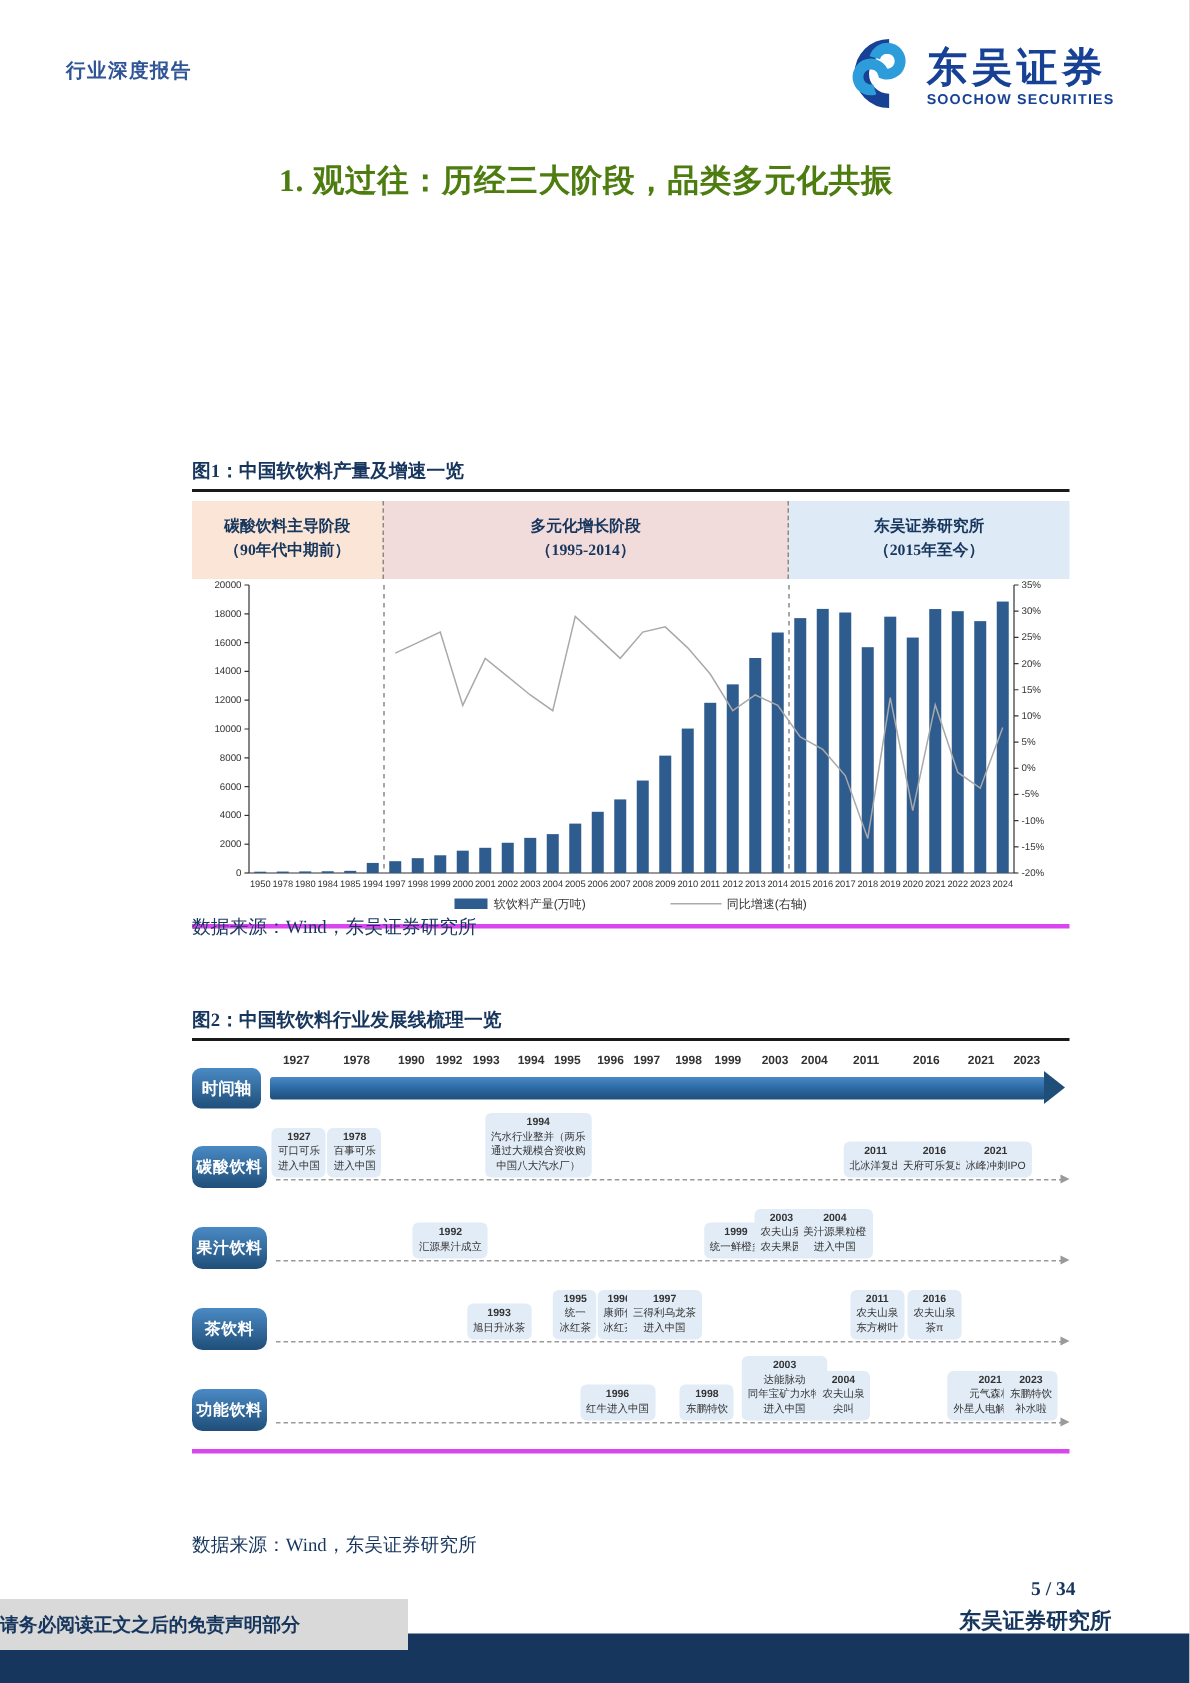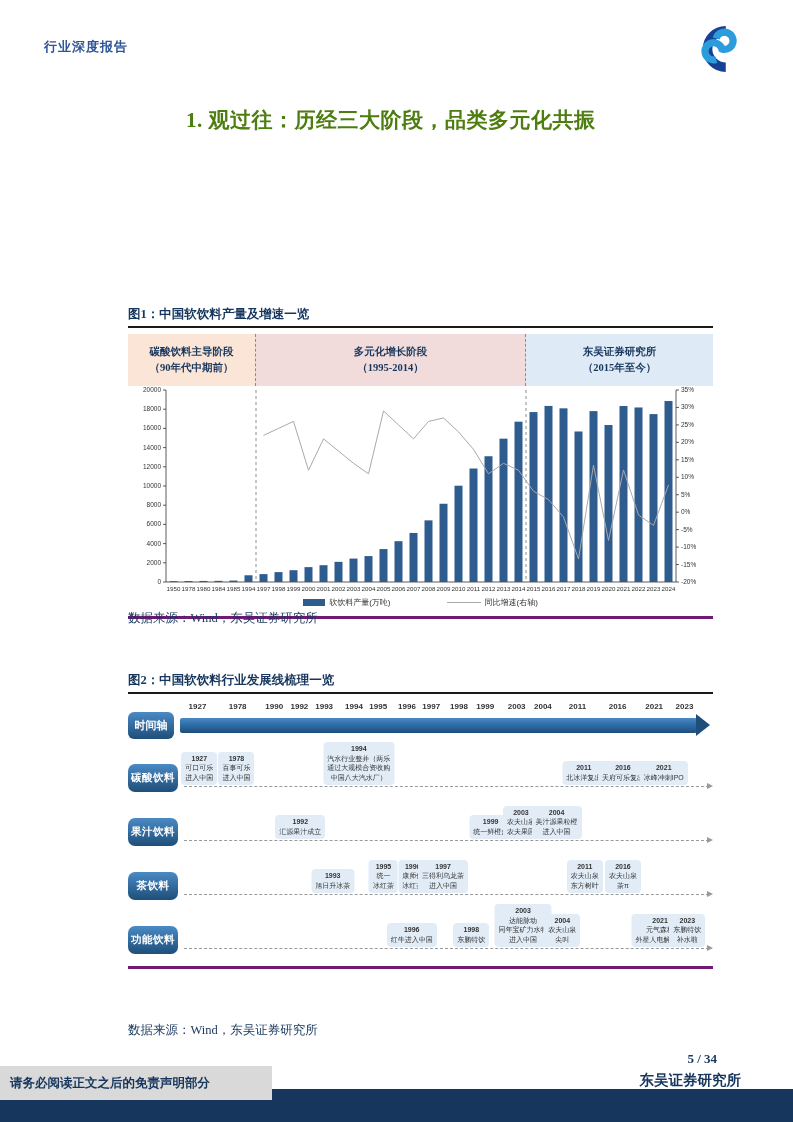--- a/index.html
+++ b/index.html
@@ -12,21 +12,21 @@
   .logo-text { display:flex; flex-direction:column; align-items:flex-start; }
   .brand-cn { font-size:27px; font-weight:bold; color:#164194; letter-spacing:3px; line-height:1.1; }
   .brand-en { font-size:9.5px; font-weight:bold; color:#164194; letter-spacing:0.8px; font-family:"Liberation Sans",sans-serif; }
 
   
   .sec-title { position:absolute; left:186px; top:106px; font-size:21px; font-weight:bold; color:#4d7c0f; letter-spacing:0.5px; }
   .para { position:absolute; left:130px; top:150px; width:534px; font-size:13.8px; line-height:26px; color:#17365D; text-align:justify; text-indent:2em; }
   .para .ul { text-decoration:underline; text-underline-offset:3px; }
 
   
-  .figure { position:absolute; left:128px; width:585px; border-bottom:3px solid #701a75; }
+  .figure { position:absolute; left:128px; width:585px; border-bottom:3px solid #d946ef; }
   .fig-caption { font-size:12.5px; font-weight:bold; color:#17365D; padding-bottom:3px; border-bottom:2px solid #1a1a1a; }
   .fig-source { position:absolute; left:128px; font-size:12.5px; color:#17365D; }
 
   
   #figure1 { top:306px; }
   .phase-bands { display:flex; height:52px; margin-top:6px; }
   .phase-band { display:flex; flex-direction:column; align-items:center; justify-content:center; font-size:10.5px; font-weight:bold; color:#17365D; line-height:1.55; text-align:center; }
   .phase-band.b1, .phase-band.b2 { border-right:1px dashed #8a8a8a; }
   .chart-box svg { display:block; }
   .legend { display:flex; justify-content:center; align-items:center; gap:56px; height:16px; font-size:8px; color:#333; font-family:"Liberation Sans",sans-serif; padding-bottom:12px; }
@@ -47,36 +47,40 @@
   .tl-dash { position:absolute; left:56px; right:4px; bottom:13px; border-top:1.5px dashed #9a9a9a; }
   .tl-dash::after { content:""; position:absolute; right:-4px; top:-4.5px; border-top:3.5px solid transparent; border-bottom:3.5px solid transparent; border-left:6px solid #9a9a9a; }
   .tl-events { position:absolute; left:52px; right:10px; top:0; bottom:0; }
   .tl-event { position:absolute; bottom:15px; transform:translateX(-50%); width:max-content; max-width:92px; background:#E2ECF7; border-radius:4px; padding:2px 4px; text-align:center; font-size:7px; line-height:1.4; color:#333; }
   .ev-year { font-weight:bold; }
   .ev-name { white-space:pre-line; }
 
   
   .page-num { position:absolute; top:1051px; right:76px; font-size:13px; font-weight:bold; color:#17365D; }
   .institute { position:absolute; top:1071px; right:52px; font-size:14.5px; font-weight:bold; color:#17365D; }
-  .disclaimer { position:absolute; top:1066px; left:0; width:272px; height:34px; background:#D9D9D9; color:#17365D; font-size:12.5px; font-weight:bold; line-height:34px; padding-left:10px; z-index:2; }
+  .disclaimer { position:absolute; top:1066px; left:0; width:272px; height:34px; background:#D9D9D9; color:#17365D; font-size:12.5px; font-weight:bold; line-height:34px; z-index:2; }
   .bottom-bar { position:absolute; bottom:0; left:0; width:100%; height:33px; background:#17365D; z-index:1; }
 </style>
 </head>
 <body>
 
 <div class="page">
 
   <div class="report-type">行业深度报告</div>
 
   <div class="logo-wrap">
     <span>
       <svg width="46" height="46" viewBox="0 0 48 48">
         <path d="M30 5 A19 19 0 1 0 30 43" stroke="#164194" stroke-width="10" fill="none"></path>
         <path d="M20 13 a9 9 0 1 1 6 11 a9 9 0 1 0 -6 11" stroke="#2D9CDB" stroke-width="7.5" fill="none"></path>
       </svg>
+    </span>
+    <span class="logo-text">
+      <span class="brand-cn">东吴证券</span>
+      <span class="brand-en">SOOCHOW SECURITIES</span>
     </span>
   </div>
 
   <div class="sec-title">1. 观过往：历经三大阶段，品类多元化共振</div>
 
 
   <div class="figure" id="figure1">
     <div class="fig-caption">图1：中国软饮料产量及增速一览</div>
     <div class="phase-bands" id="phase-bands">
         <div class="phase-band b1" style="width: 21.9%; background: rgb(251, 229, 214);">

